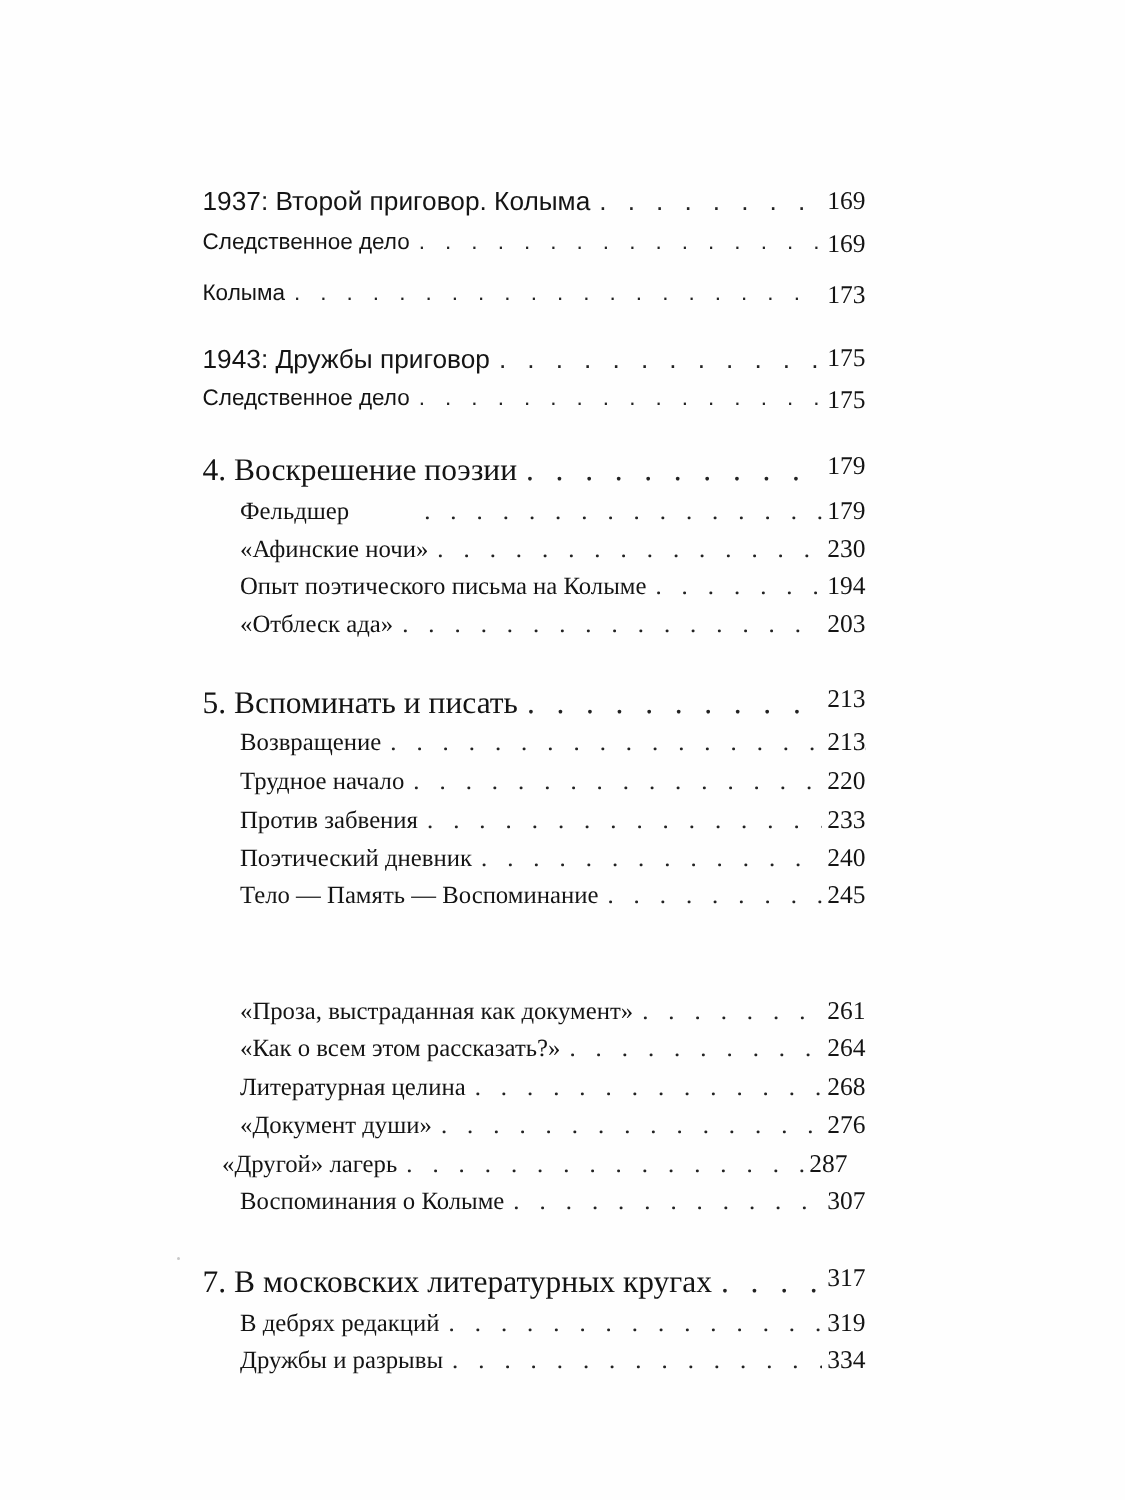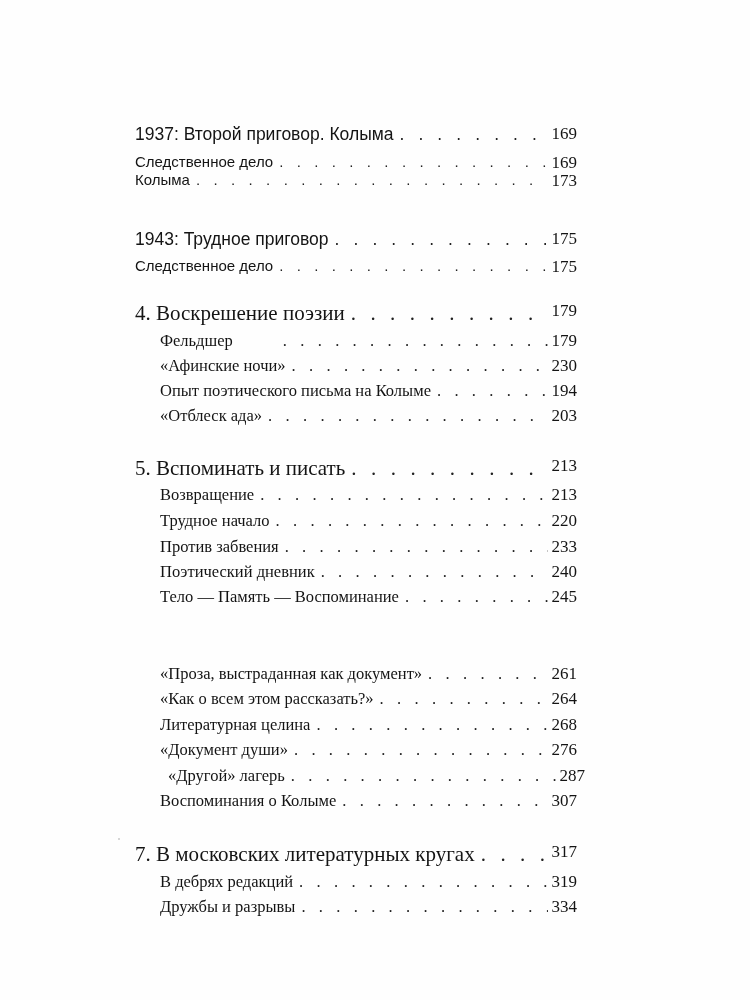--- a/index.html
+++ b/index.html
@@ -26,28 +26,28 @@
   <div class="row sans r-sans-l" style="left:135px; top:124px; width:442px;">
     <span class="t">1937: Второй приговор. Колыма</span>
     <span class="dots"></span>
     <span class="p">169</span>
   </div>
   <div class="row sans r-sans-s" style="left:135px; top:153px; width:442px;">
     <span class="t">Следственное дело</span>
     <span class="dots"></span>
     <span class="p">169</span>
   </div>
-  <div class="row sans r-sans-s" style="left:135px; top:171px; width:442px;">
+  <div class="row sans r-sans-s" style="left:135px; top:187px; width:442px;">
     <span class="t">Колыма</span>
     <span class="dots"></span>
     <span class="p">173</span>
   </div>
 
   <div class="row sans r-sans-l" style="left:135px; top:229px; width:442px;">
-    <span class="t">1943: Трудное приговор</span>
+    <span class="t">1943: Дружбы приговор</span>
     <span class="dots"></span>
     <span class="p">175</span>
   </div>
   <div class="row sans r-sans-s" style="left:135px; top:257px; width:442px;">
     <span class="t">Следственное дело</span>
     <span class="dots"></span>
     <span class="p">175</span>
   </div>
 
   <div class="row serif r-serif-l" style="left:135px; top:301px; width:442px;">
@@ -120,21 +120,21 @@
   <div class="row serif r-serif-s" style="left:160px; top:715px; width:417px;">
     <span class="t">Литературная целина</span>
     <span class="dots"></span>
     <span class="p">268</span>
   </div>
   <div class="row serif r-serif-s" style="left:160px; top:740px; width:417px;">
     <span class="t">«Документ души»</span>
     <span class="dots"></span>
     <span class="p">276</span>
   </div>
-  <div class="row serif r-serif-s" style="left:168px; top:766px; width:417px;">
+  <div class="row serif r-serif-s" style="left:148px; top:766px; width:417px;">
     <span class="t">«Другой» лагерь</span>
     <span class="dots"></span>
     <span class="p">287</span>
   </div>
   <div class="row serif r-serif-s" style="left:160px; top:791px; width:417px;">
     <span class="t">Воспоминания о Колыме</span>
     <span class="dots"></span>
     <span class="p">307</span>
   </div>
 

